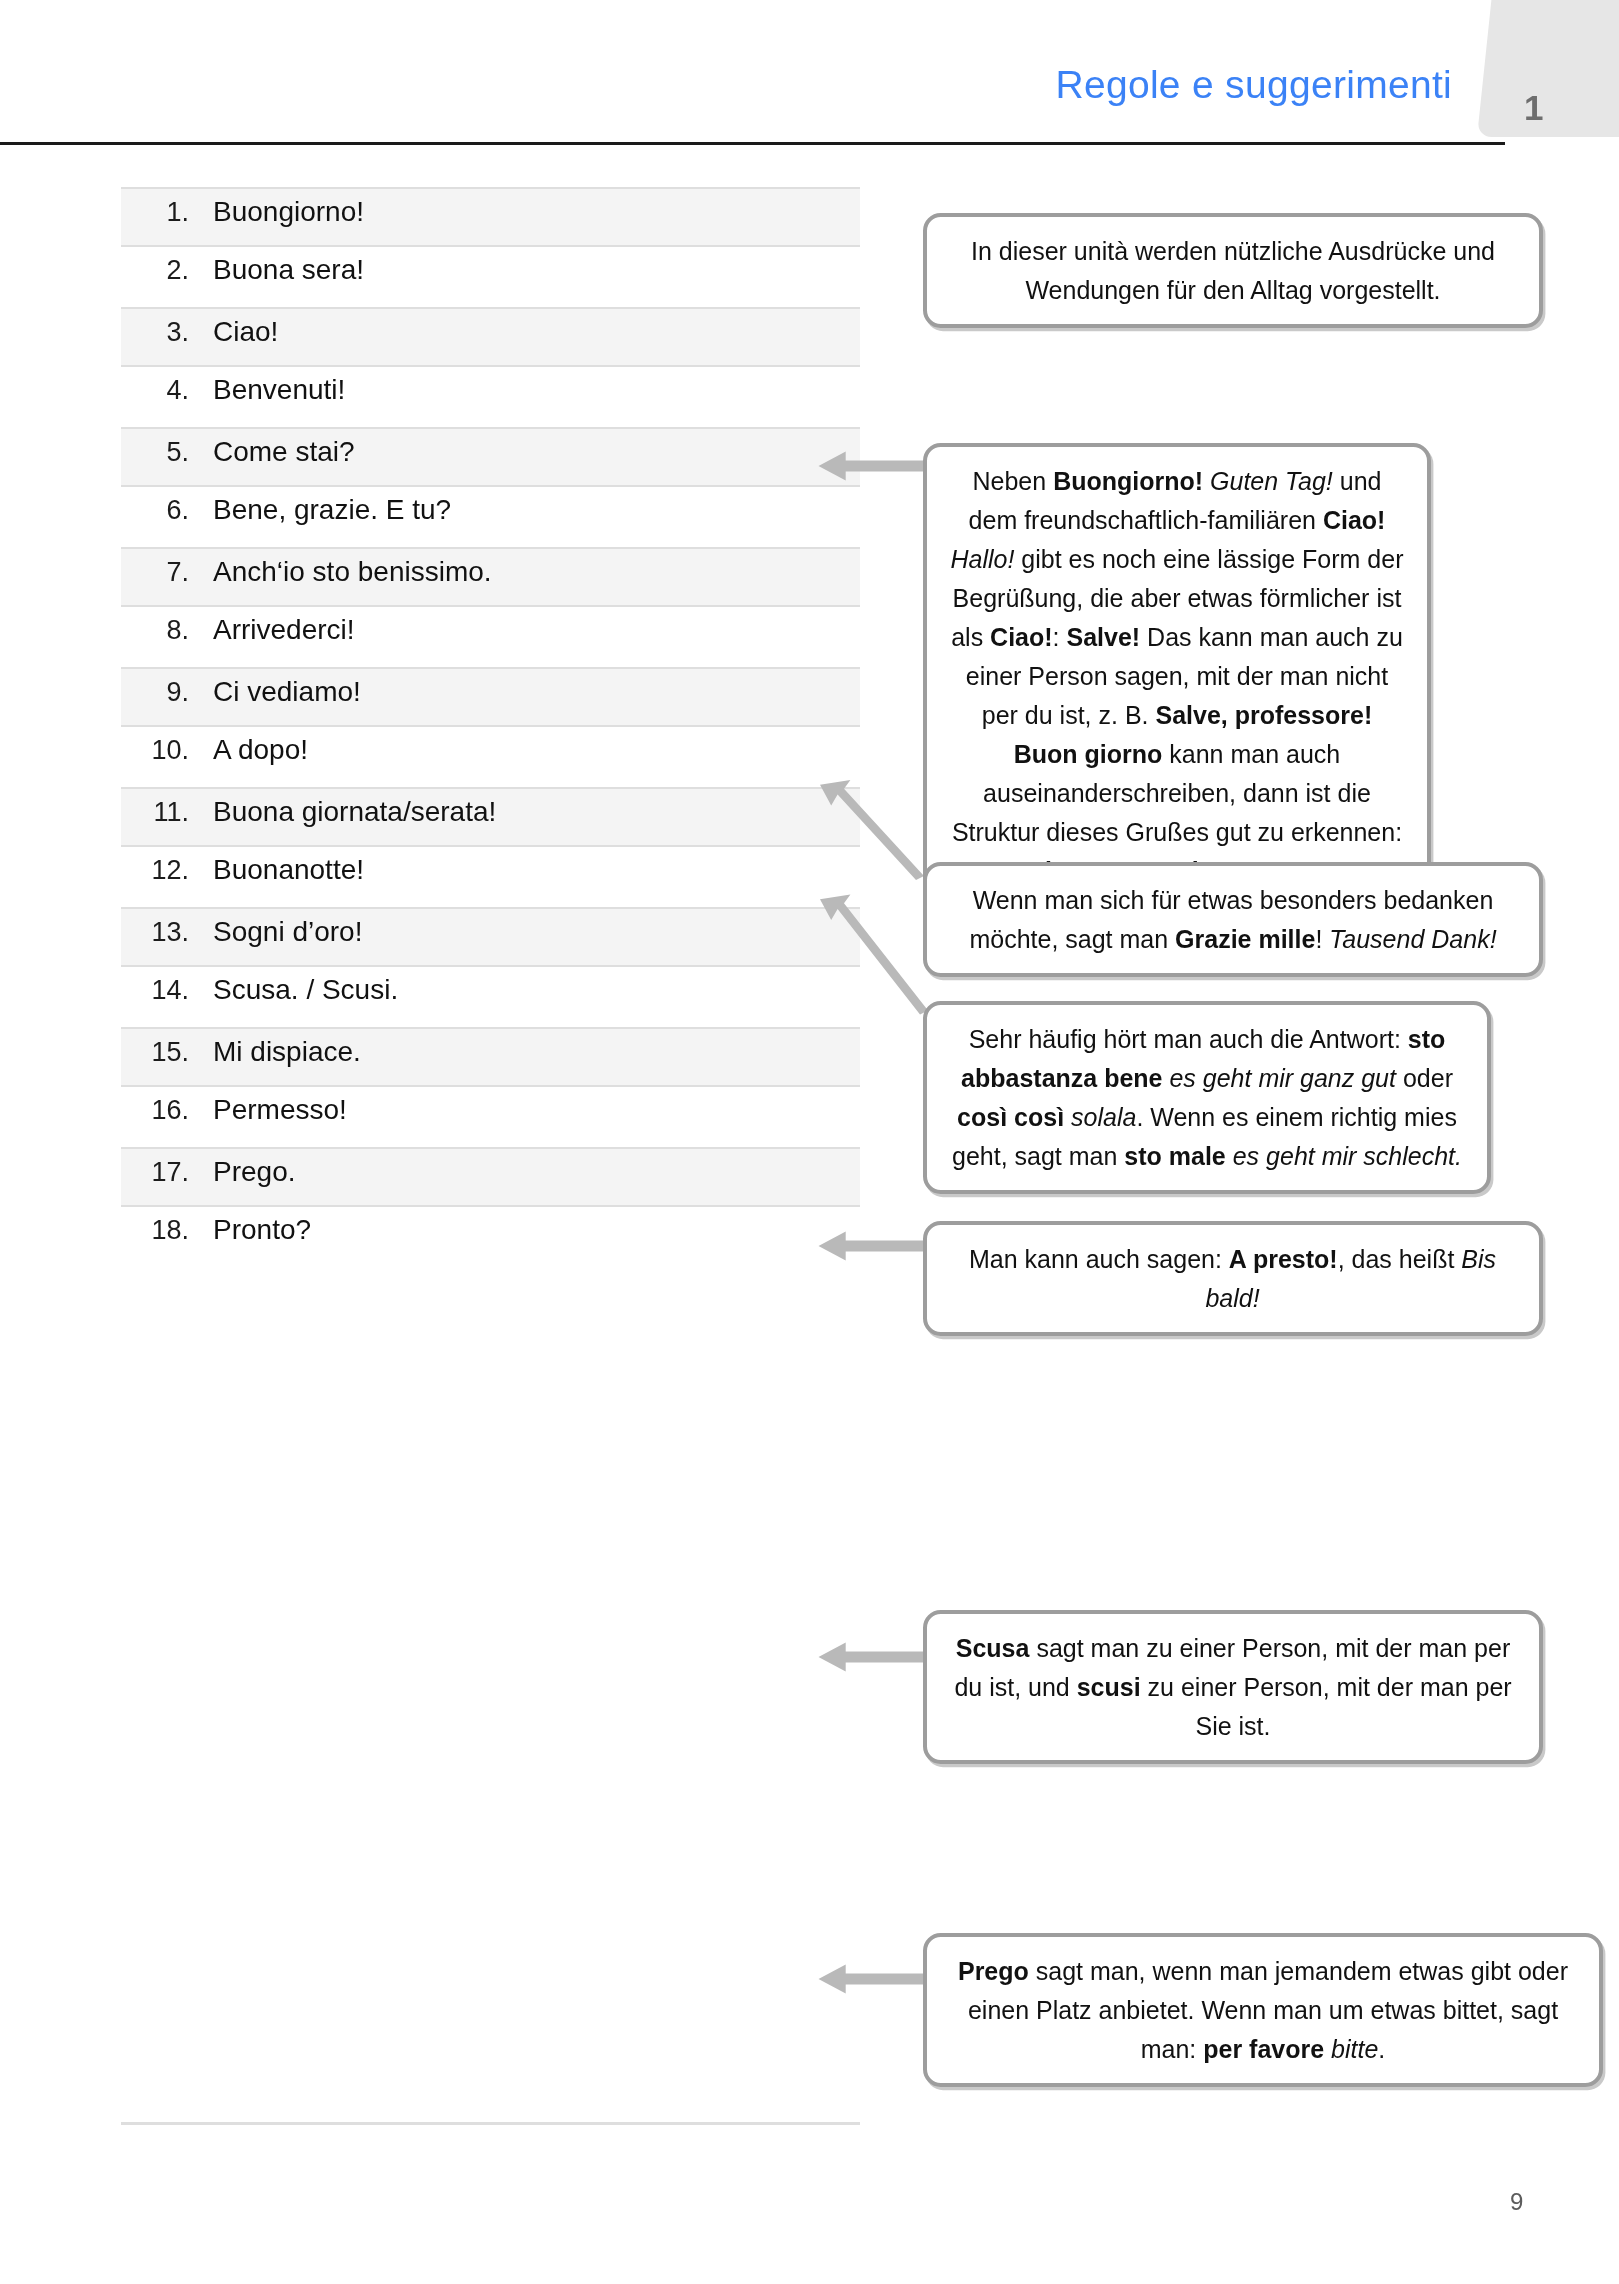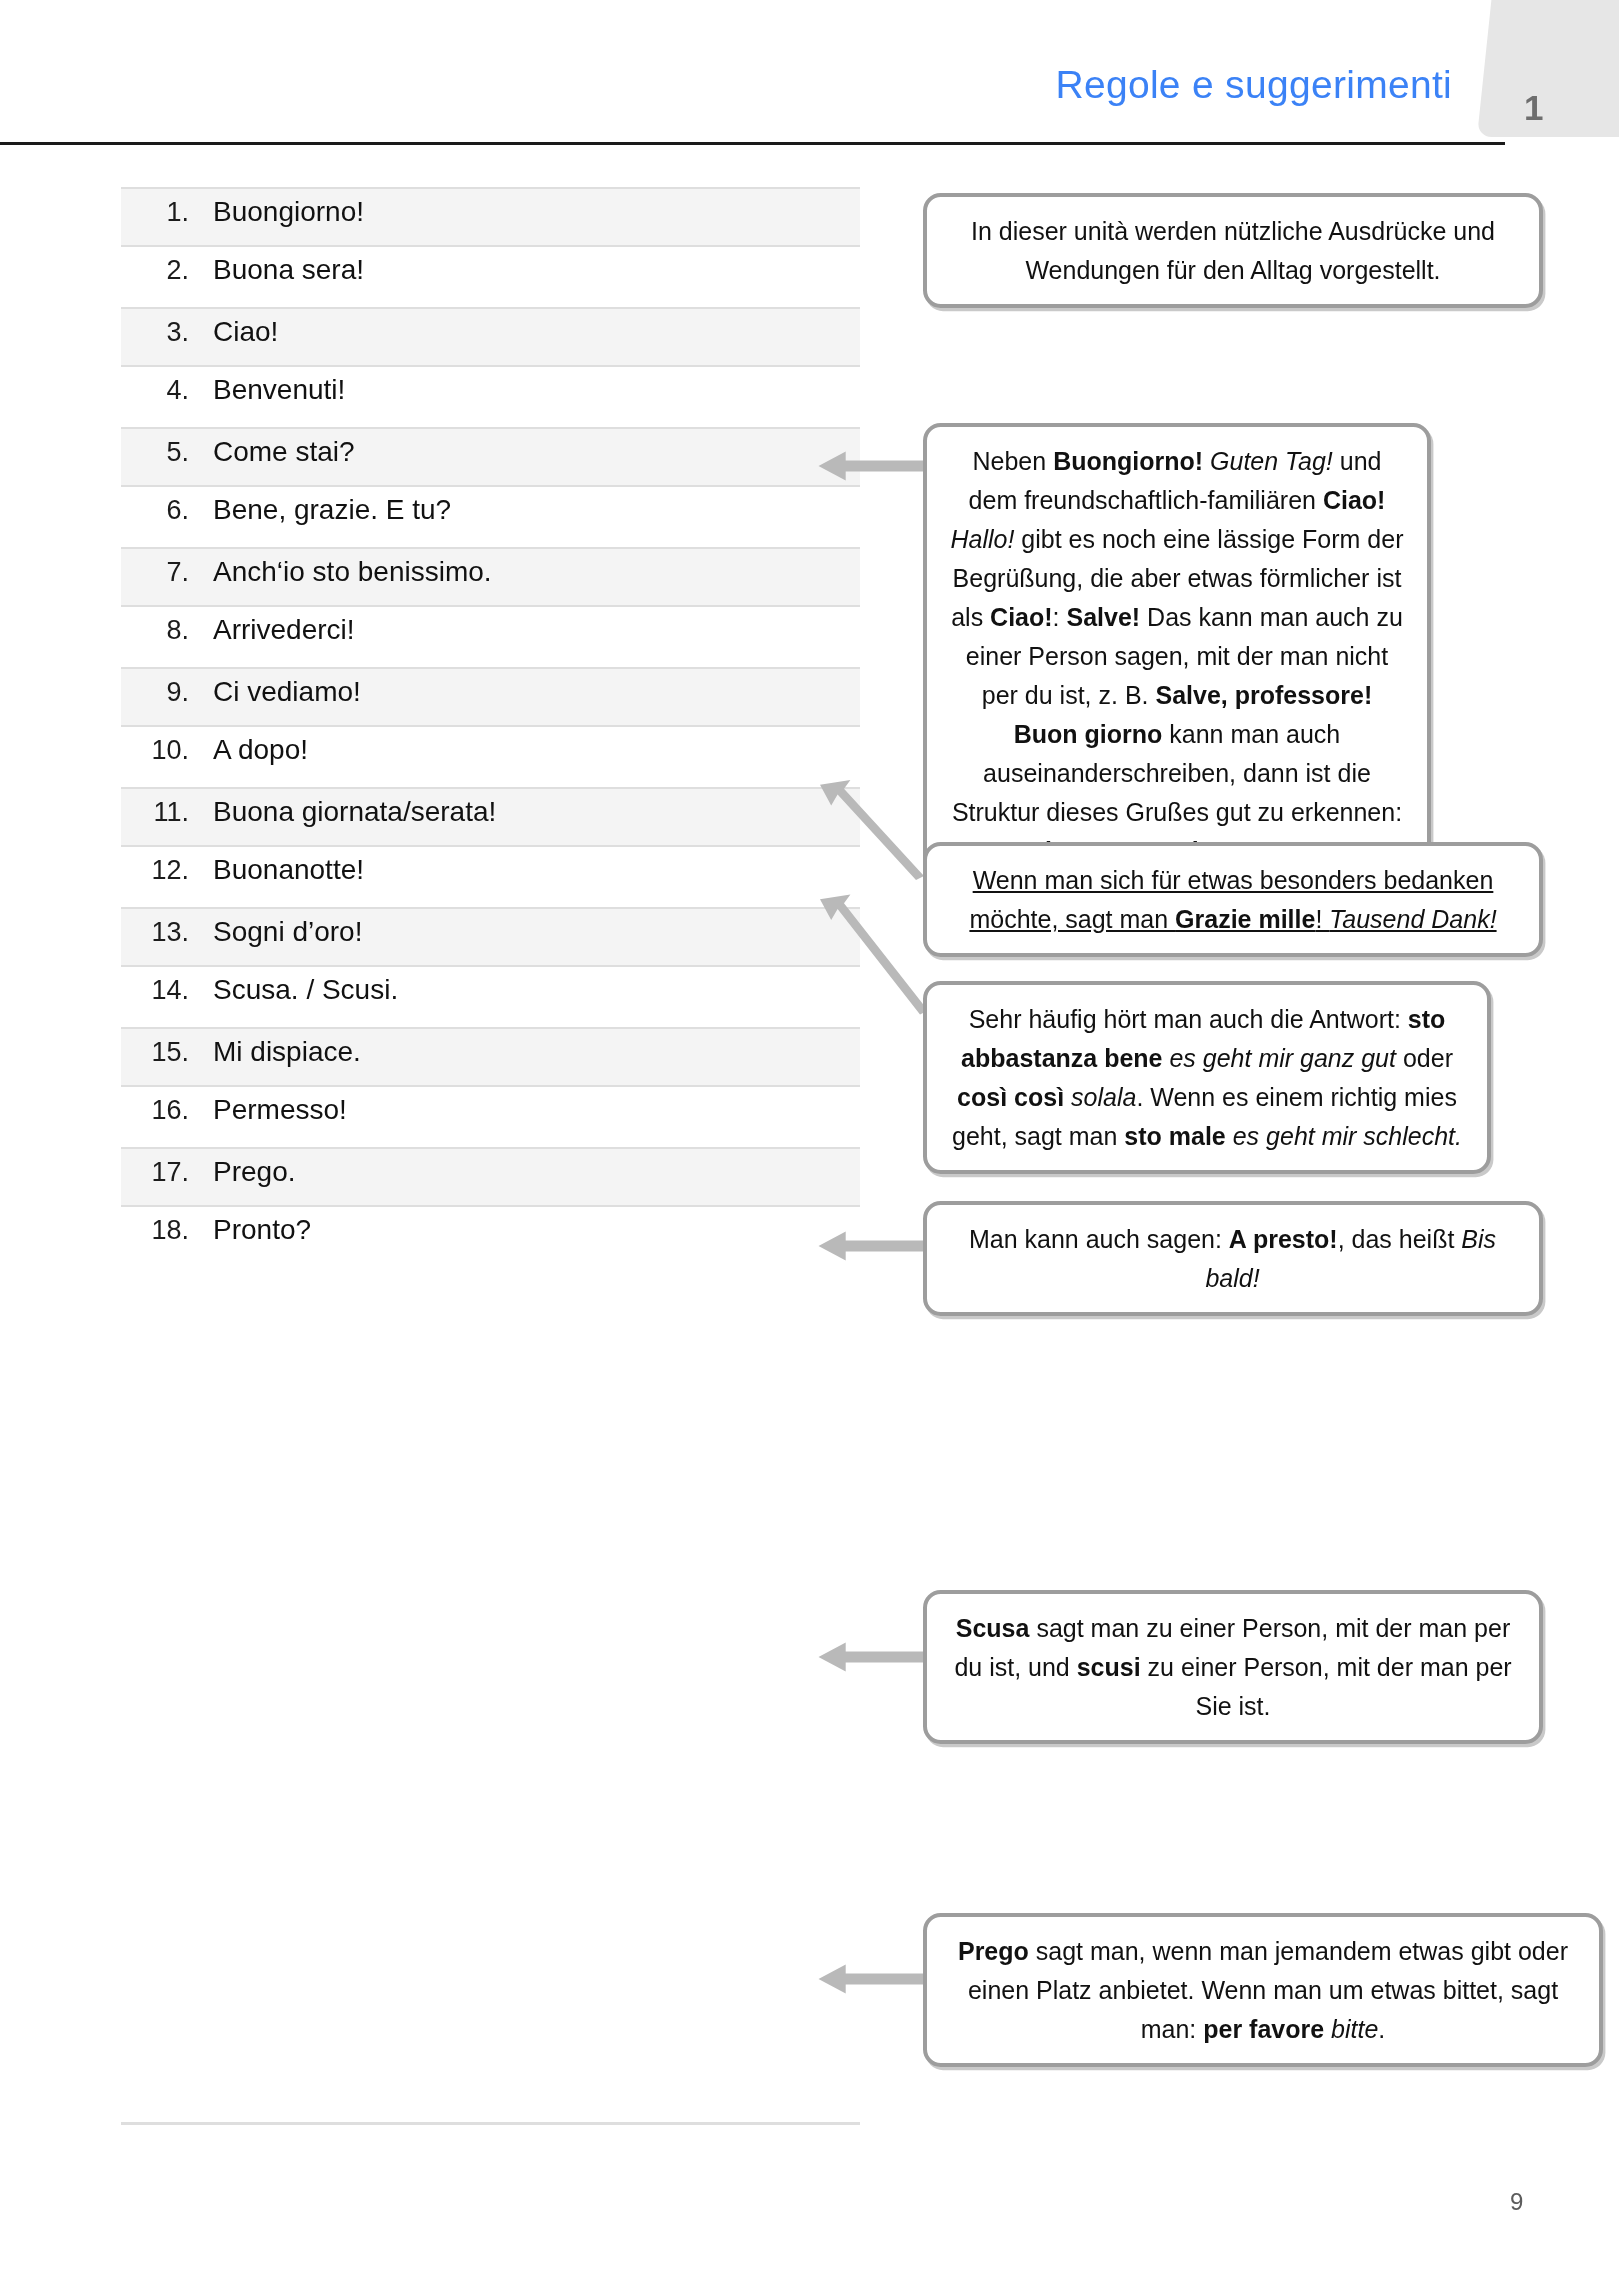--- a/index.html
+++ b/index.html
@@ -114,27 +114,28 @@
     box-sizing: border-box;
     background: #ffffff;
     border: 4px solid #9d9d9d;
     border-radius: 17.7px;
     box-shadow: 2.4px 3.2px 0 0 #c9c9c9;
     text-align: center;
     font-size: 25px;
     line-height: 39px;
     color: #111111;
     padding: 14.5px 21px;
+    margin-top: 20px;
   }
   .callout b { font-weight: 700; }
   .callout i { font-style: italic; }
 
   #callout-intro   { left: 923px; top: 193px;  width: 620px; }
   #callout-saluti  { left: 923px; top: 423px;  width: 508px; }
-  #callout-grazie  { left: 923px; top: 842px; width: 620px; text-decoration: underline; }
+  #callout-grazie  { left: 923px; top: 842px; width: 620px; }
   #callout-stobene { left: 923px; top: 981px; width: 568px; }
   #callout-presto  { left: 923px; top: 1201px; width: 620px; padding-left: 20px; }
   #callout-scusa   { left: 923px; top: 1590px; width: 620px; }
   #callout-prego   { left: 923px; top: 1913px; width: 680px; }
 
   
   .arrow-svg {
     position: absolute;
     overflow: visible;
     pointer-events: none;

